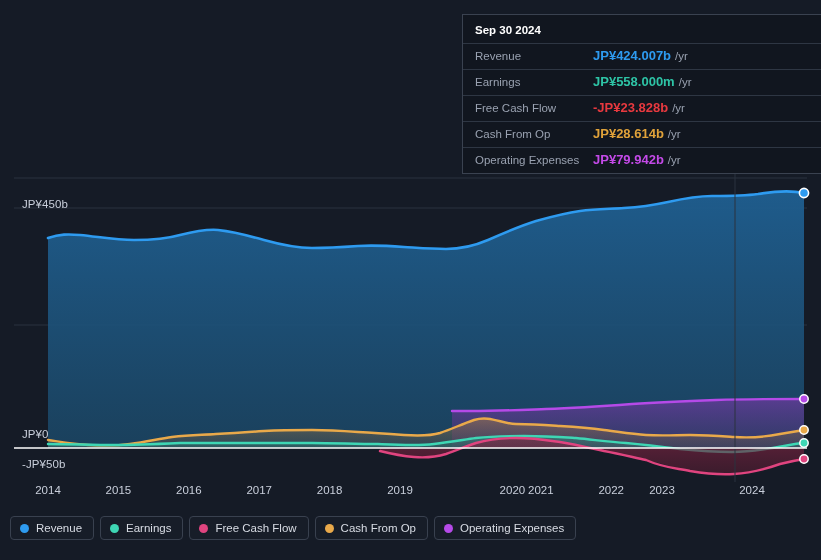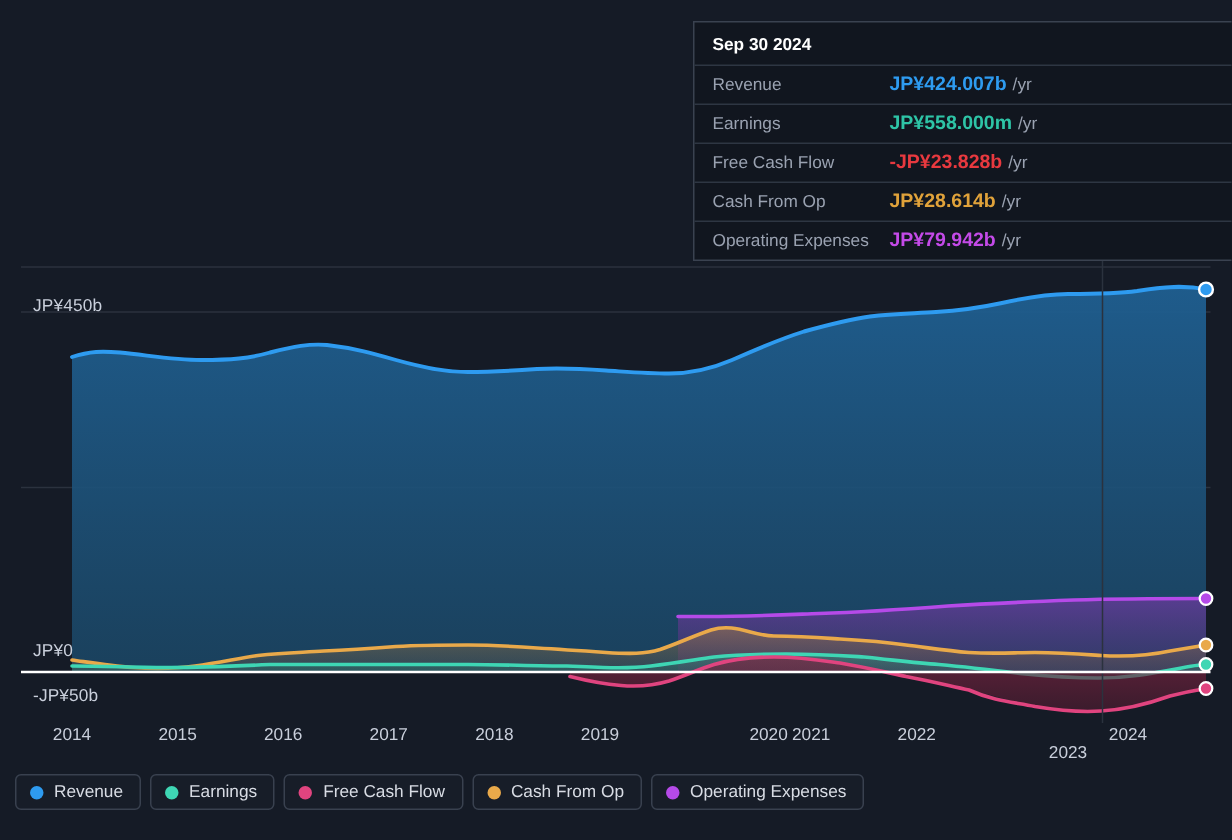--- a/index.html
+++ b/index.html
@@ -256,21 +256,21 @@
   <div id="xaxis">
       <div class="xlabel" style="left: 48px;">2014</div>
       <div class="xlabel" style="left: 118.4px;">2015</div>
       <div class="xlabel" style="left: 188.8px;">2016</div>
       <div class="xlabel" style="left: 259.2px;">2017</div>
       <div class="xlabel" style="left: 329.6px;">2018</div>
       <div class="xlabel" style="left: 400px;">2019</div>
       <div class="xlabel" style="left: 470.4px; margin-left: 42px;">2020</div>
       <div class="xlabel" style="left: 540.8px;">2021</div>
       <div class="xlabel" style="left: 611.2px;">2022</div>
-      <div class="xlabel" style="left: 712px; margin-top: 12px;">2023</div>
+      <div class="xlabel" style="left: 662px;">2023</div>
       <div class="xlabel" style="left: 752px;">2024</div>
     </div>
 
   <div id="legend">
       <div class="legend-item">
         <span class="legend-dot" style="background: rgb(46, 155, 240);"></span>
         <span class="legend-label">Revenue</span>
       </div>
       <div class="legend-item">
         <span class="legend-dot" style="background: rgb(62, 214, 180);"></span>

